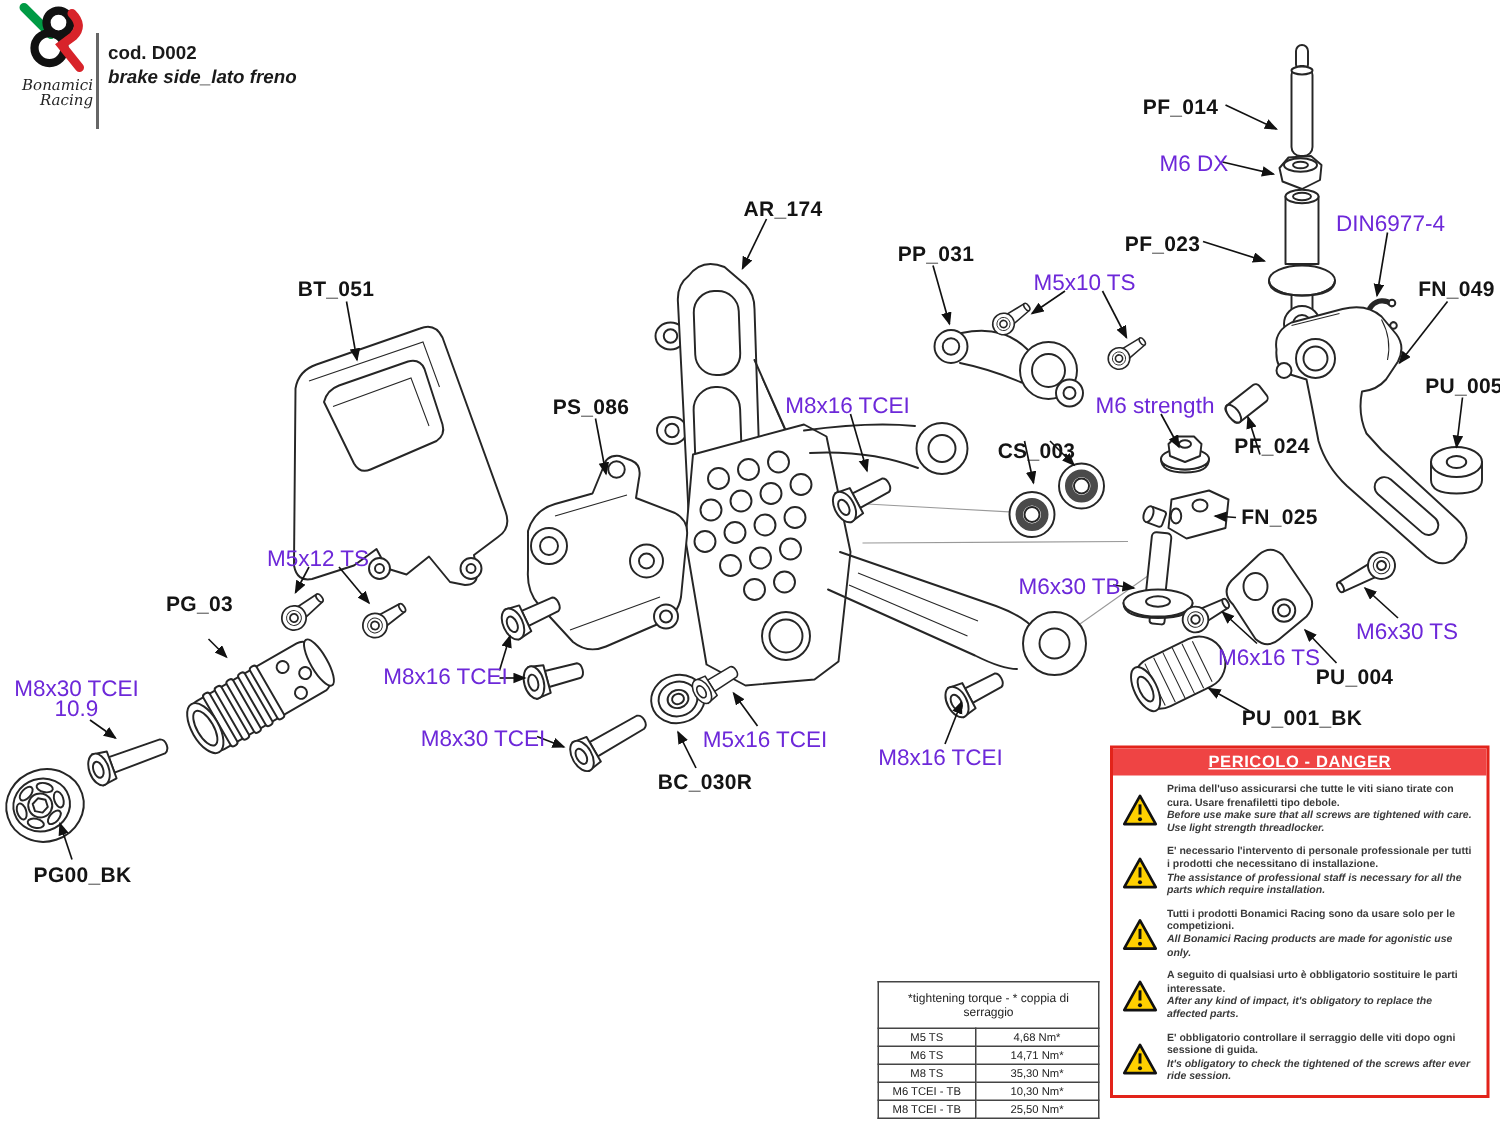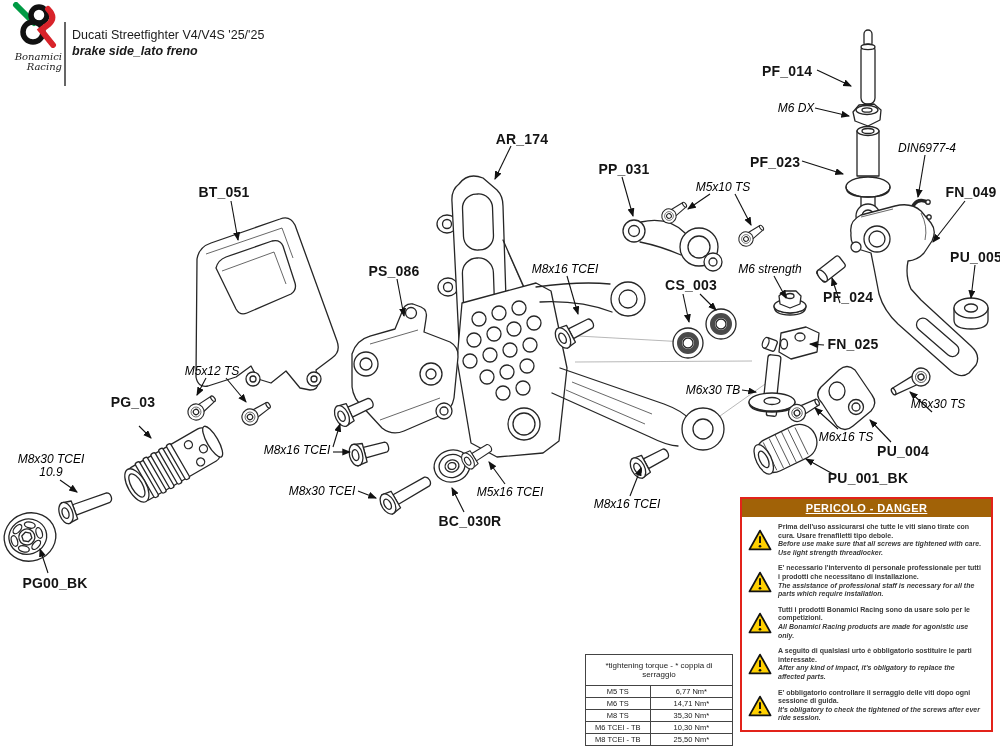--- a/index.html
+++ b/index.html
@@ -16,25 +16,25 @@
   #diagram{position:absolute;left:0;top:0;}
   svg .p{fill:#fff;stroke:#262626;stroke-width:1.3;stroke-linejoin:round;}
   svg .ln{fill:none;stroke:#262626;stroke-width:1.3;stroke-linecap:round;}
   svg .tn{fill:none;stroke:#262626;stroke-width:0.7;}
   svg .dk{fill:none;stroke:#4a4a4a;stroke-width:5;}
   svg .xl{stroke:#999;stroke-width:0.7;}
   svg .ar{stroke:#111;stroke-width:1.1;fill:none;marker-end:url(#arrow);}
   
   .lbl{position:absolute;transform:translateX(-50%);white-space:nowrap;}
   .lbl.part{font-weight:bold;font-size:14px;color:#141414;letter-spacing:.2px;}
-  .lbl.hw{font-style:italic;font-size:12px;color:#000000;}
+  .lbl.hw{font-size:15px;color:#6d28d9;}
   .lbl.two-line{white-space:pre-line;text-align:center;line-height:13px;}
   
   #danger{position:absolute;left:740px;top:497px;width:253px;border:2px solid #e2231a;background:#fff;box-sizing:border-box;}
-  #danger .title{background:#a16207;color:#fff;font-weight:bold;font-size:11px;text-align:center;
+  #danger .title{background:#ef4444;color:#fff;font-weight:bold;font-size:11px;text-align:center;
                  text-decoration:underline;padding:3px 0;letter-spacing:.4px;}
   #danger .body{padding:6px 8px 7px 6px;display:flex;flex-direction:column;gap:7px;}
   .d-item{display:flex;align-items:center;gap:6px;}
   .d-item svg{flex:0 0 24px;}
   .d-text{font-size:7px;line-height:8.6px;color:#3a3a3a;}
   .d-it{font-weight:bold;}
   .d-en{font-style:italic;font-weight:bold;}
   
   #torque{position:absolute;left:585px;top:654px;width:148px;border-collapse:collapse;
           font-size:7.5px;color:#222;}
@@ -56,21 +56,21 @@
       <circle cx="25" cy="30" r="10" stroke="#111" stroke-width="5.5" fill="none"></circle>
       <path d="M40,7 Q48,15 41,22 L33,28 L45,43" stroke="#d8232a" stroke-width="6" fill="none" stroke-linecap="round"></path>
     </svg>
     <div class="script">
       <span>Bonamici</span><br>
       <span>Racing</span>
     </div>
   </div>
   <div id="hdr-divider"></div>
   <div id="hdr-text">
-    <div class="model">Ducati Streetfighter V4/V4S '25/'25</div>
+    <div class="code">cod. D002</div>
     <div class="side">brake side_lato freno</div>
   </div>
 
   <svg id="diagram" width="1000" height="750" viewBox="0 0 1000 750">
     <defs>
       <marker id="arrow" markerWidth="9" markerHeight="8" refX="7" refY="3.2" orient="auto">
         <path d="M0,0 L8,3.2 L0,6.4 Z" fill="#111"></path>
       </marker>
       <g id="boltTCEI" stroke="#262626" stroke-width="1.3" fill="#fff" stroke-linejoin="round">
         <path d="M9,-5.5 L31,-5 Q33.5,-4 33.5,0 Q33.5,4 31,5 L9,5.5 Z"></path>
@@ -372,26 +372,26 @@
   <div class="lbl part" style="left:624px;top:161px">PP_031</div>
   <div class="lbl part" style="left:787px;top:63px">PF_014</div>
   <div class="lbl hw" style="left:796px;top:101px">M6 DX</div>
   <div class="lbl part" style="left:775px;top:154px">PF_023</div>
   <div class="lbl hw" style="left:927px;top:141px">DIN6977-4</div>
   <div class="lbl part" style="left:971px;top:184px">FN_049</div>
   <div class="lbl part" style="left:976px;top:249px">PU_005</div>
   <div class="lbl hw" style="left:723px;top:180px">M5x10 TS</div>
   <div class="lbl part" style="left:394px;top:263px">PS_086</div>
   <div class="lbl hw" style="left:565px;top:262px">M8x16 TCEI</div>
-  <div class="lbl part" style="left:691px;top:277px">CS_003</div>
+  <div class="lbl part" style="left:691px;top:292px">CS_003</div>
   <div class="lbl hw" style="left:770px;top:262px">M6 strength</div>
   <div class="lbl part" style="left:848px;top:289px">PF_024</div>
   <div class="lbl part" style="left:853px;top:336px">FN_025</div>
   <div class="lbl hw" style="left:713px;top:383px">M6x30 TB</div>
-  <div class="lbl hw" style="left:938px;top:397px">M6x30 TS</div>
+  <div class="lbl hw" style="left:938px;top:413px">M6x30 TS</div>
   <div class="lbl part" style="left:903px;top:443px">PU_004</div>
   <div class="lbl hw" style="left:846px;top:430px">M6x16 TS</div>
   <div class="lbl part" style="left:868px;top:470px">PU_001_BK</div>
   <div class="lbl hw" style="left:212px;top:364px">M5x12 TS</div>
   <div class="lbl part" style="left:133px;top:394px">PG_03</div>
   <div class="lbl hw two-line" style="left:51px;top:453px">M8x30 TCEI
 10.9</div>
   <div class="lbl part" style="left:55px;top:575px">PG00_BK</div>
   <div class="lbl hw" style="left:297px;top:443px">M8x16 TCEI</div>
   <div class="lbl hw" style="left:322px;top:484px">M8x30 TCEI</div>
@@ -462,21 +462,21 @@
 
   <table id="torque">
     <thead>
       <tr>
           <th colspan="2">*tightening torque - * coppia di serraggio</th>
         </tr>
     </thead>
     <tbody>
       <tr>
           <td>M5 TS</td>
-          <td>6,77 Nm*</td>
+          <td>4,68 Nm*</td>
         </tr>
       <tr>
           <td>M6 TS</td>
           <td>14,71 Nm*</td>
         </tr>
       <tr>
           <td>M8 TS</td>
           <td>35,30 Nm*</td>
         </tr>
       <tr>

